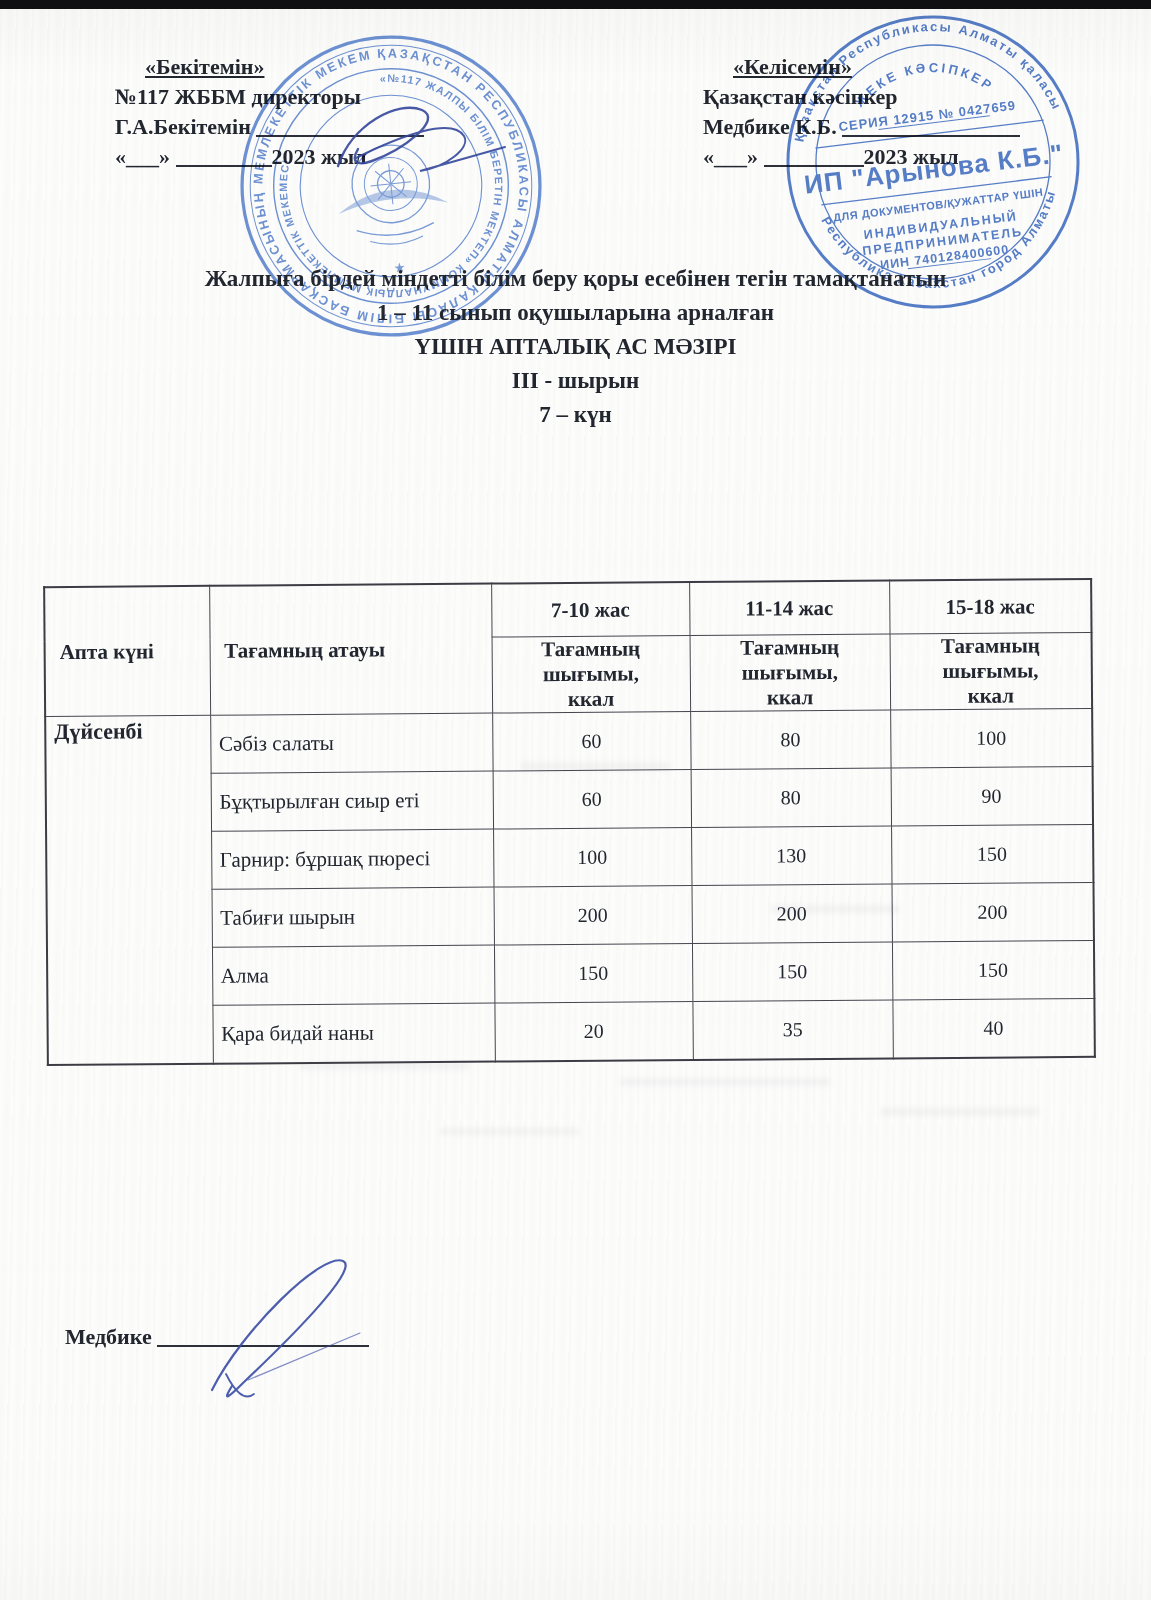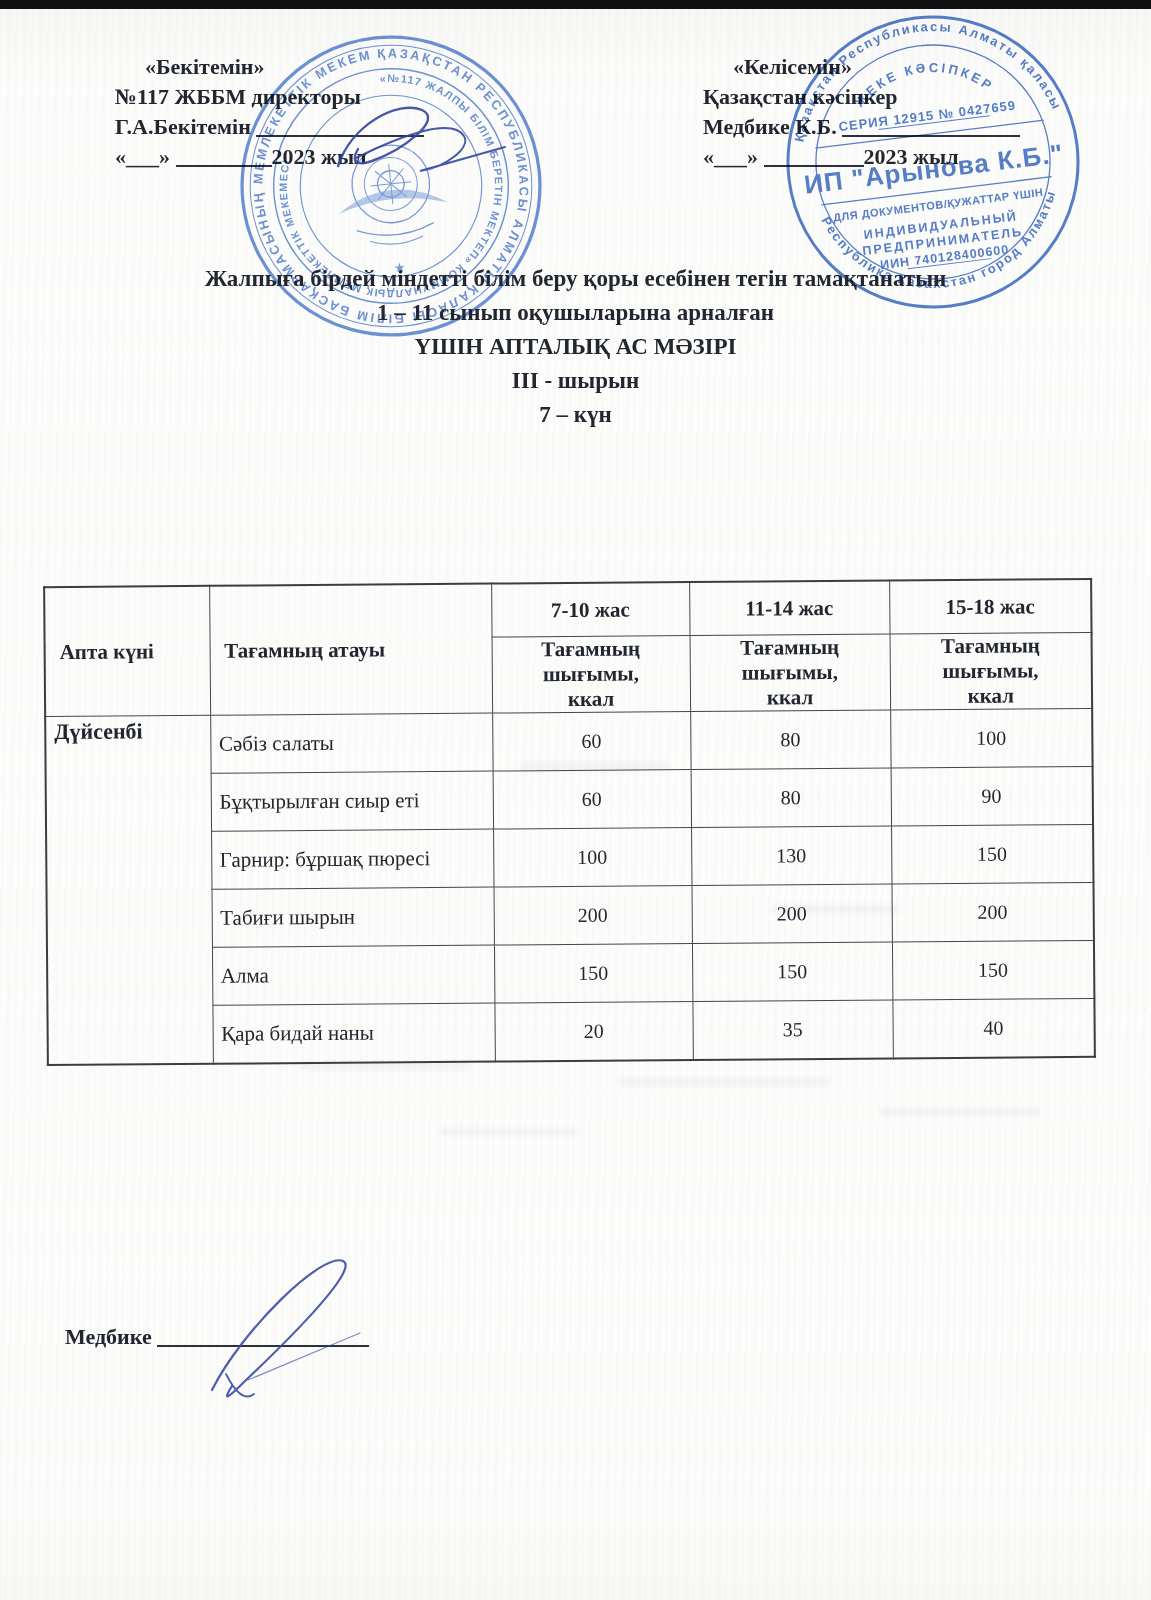--- a/index.html
+++ b/index.html
@@ -6,21 +6,21 @@
   body{
     width:1151px;height:1600px;position:relative;overflow:hidden;
     font-family:"Liberation Serif","DejaVu Serif",serif;color:#22262f;
     background:
       repeating-linear-gradient(91deg, rgba(120,122,130,0.045) 0px, rgba(255,255,255,0) 4px, rgba(120,122,130,0.03) 10px, rgba(255,255,255,0) 16px),
       linear-gradient(180deg,#f7f7f5 0%,#fdfdfc 5%,#fdfdfc 94%,#f9f9f7 100%);
   }
   .scan-edge{position:absolute;top:0;left:0;width:100%;height:9px;background:#101012;}
   
   .appr{position:absolute;font-weight:bold;font-size:22px;line-height:30px;white-space:nowrap;}
-  .appr .ttl{margin-left:30px;}
+  .appr .ttl{margin-left:30px;text-decoration:underline;}
   .uline{display:inline-block;border-bottom:2px solid #2c3039;transform:translateY(3px);}
   
   .doc-titles{position:absolute;left:0;top:262px;width:1151px;text-align:center;font-weight:bold;font-size:23px;line-height:34px;}
   
   .stamp{position:absolute;mix-blend-mode:multiply;pointer-events:none;}
   .stamp svg{overflow:visible;}
   .stamp text{font-family:"Liberation Sans","DejaVu Sans",sans-serif;}
   
   table.menu{
     position:absolute;left:45px;top:582px;width:1047px;

